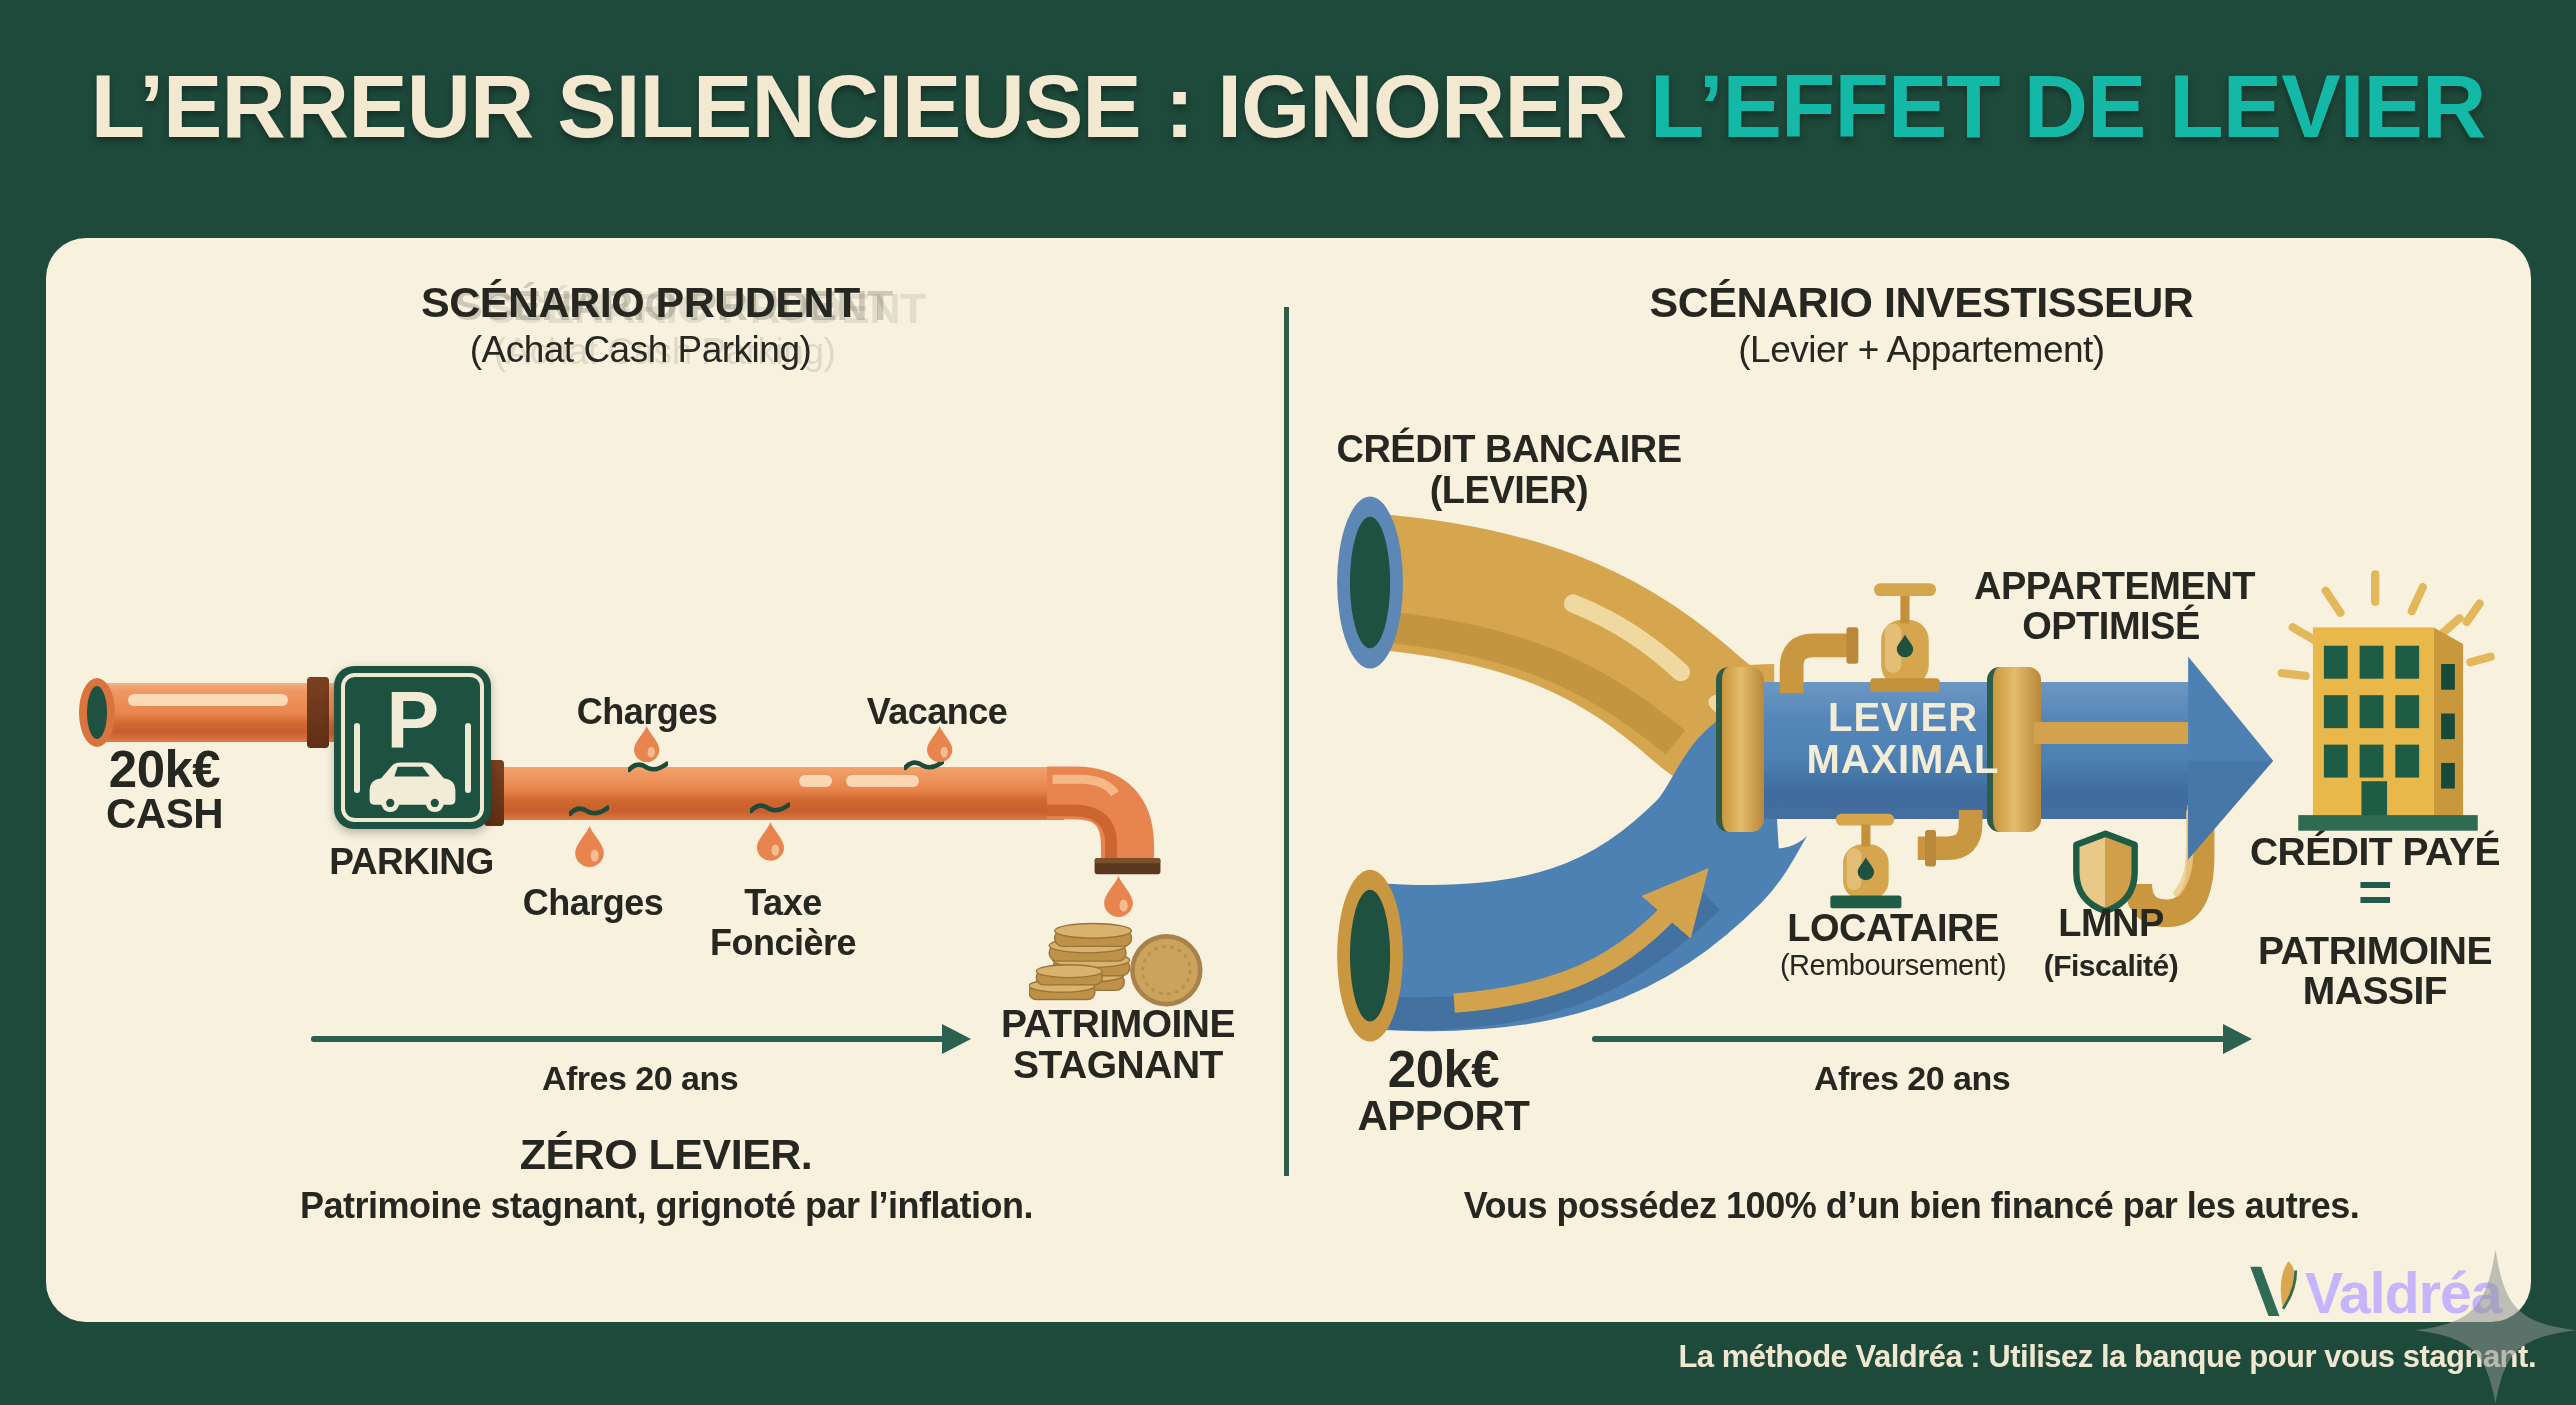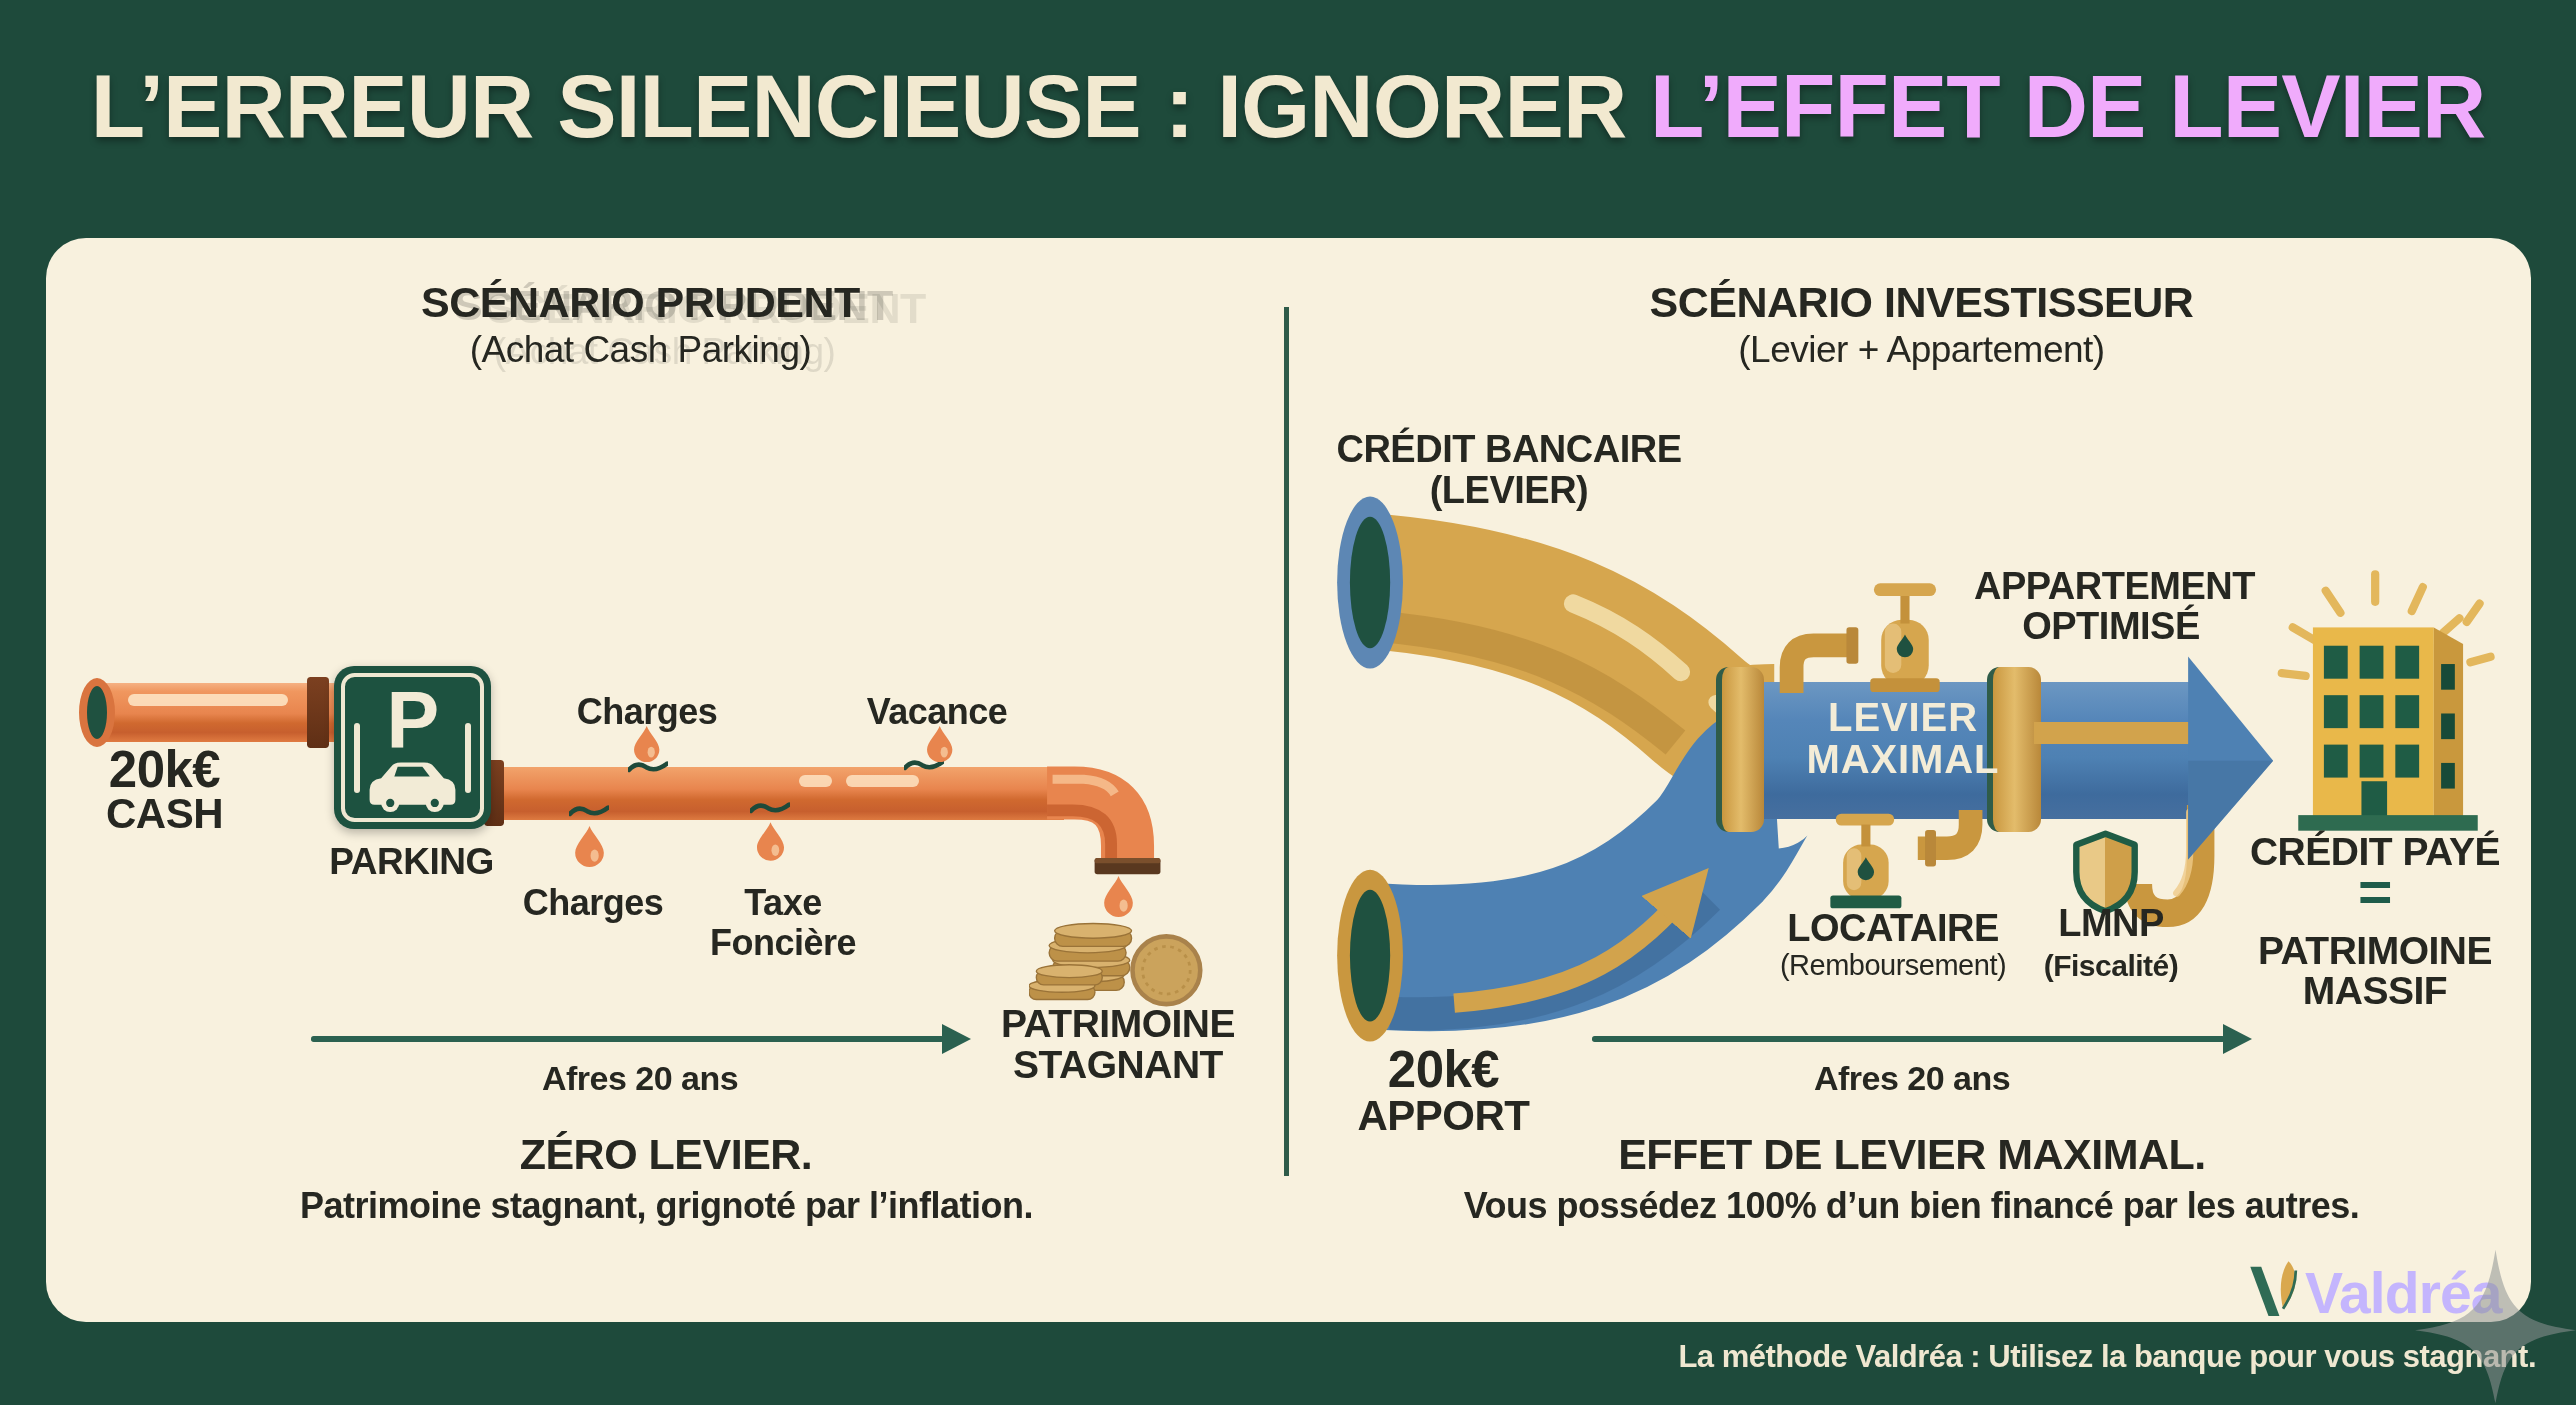--- a/index.html
+++ b/index.html
@@ -14,21 +14,21 @@
 </head>
 <body>
 
 <div id="stage">
 
   <div class="abs panel" style="left:46px;top:238px;width:2485px;height:1084px;"></div>
 
   <div class="abs" style="left:1284px;top:307px;width:4.6px;height:869px;background:#2F5B49;"></div>
 
   <div class="txt" style="left:0;top:60px;width:2576px;font-size:89px;letter-spacing:-0.9px;text-shadow:0 3.7px 7.3px rgba(0,0,0,0.35);">
-    <span style="color:#F2E9D0;">L’ERREUR SILENCIEUSE : IGNORER </span><span style="color:#f0abfc;">L’EFFET DE LEVIER</span>
+    <span style="color:#F2E9D0;">L’ERREUR SILENCIEUSE : IGNORER </span><span style="color:#14b8a6;">L’EFFET DE LEVIER</span>
   </div>
 
   <div class="txt" style="left:366px;top:280px;width:549px;font-size:43px;text-shadow:33px 2.7px 0 rgba(38,39,33,0.20),66px 5.5px 0 rgba(38,39,33,0.10);">SCÉNARIO PRUDENT</div>
   <div class="txt med" style="left:366px;top:331px;width:549px;font-size:37px;font-weight:500;text-shadow:24px 1.8px 0 rgba(38,39,33,0.12);">(Achat Cash Parking)</div>
 
   <div class="abs" style="left:95px;top:683px;width:240px;height:59px;
               background:linear-gradient(180deg,#F5B183 0%,#F0975F 14%,#E8854E 52%,#D0692F 68%,#C75F2E 84%,#E07B41 100%);"></div>
   <div class="abs" style="left:128px;top:694px;width:160px;height:12px;background:rgba(255,238,208,0.8);border-radius:6.4px;"></div>
   <div class="abs" style="left:79px;top:678px;width:20px;height:53px;background:#1F5140;border:8.2px solid #D9743F;border-radius:50%;"></div>
   <div class="abs" style="left:307px;top:677px;width:22px;height:71px;background:linear-gradient(180deg,#7c4020,#5f2f15);border-radius:3.7px;"></div>
@@ -259,21 +259,20 @@
   <div class="txt" style="left:2238px;top:862px;width:274px;font-size:59px;font-weight:900;color:#1F5C4A;transform:scaleY(0.95);">=</div>
   <div class="txt" style="left:2238px;top:931px;width:274px;font-size:39px;">PATRIMOINE</div>
   <div class="txt" style="left:2238px;top:971px;width:274px;font-size:39px;">MASSIF</div>
   <div class="txt" style="left:1352px;top:1043px;width:183px;font-size:51px;">20k€</div>
   <div class="txt" style="left:1352px;top:1094px;width:183px;font-size:42px;">APPORT</div>
 
   <div class="abs" style="left:1592px;top:1036px;width:633px;height:5.5px;background:#2B6150;border-radius:2.7px;"></div>
   <div class="abs tri" style="left:2223px;top:1024px;border-top:15.6px solid transparent;border-bottom:15.6px solid transparent;border-left:29px solid #2B6150;"></div>
   <div class="txt med" style="left:1775px;top:1061px;width:274px;font-size:34px;font-weight:600;">Afres 20 ans</div>
 
-  <div class="txt" style="left:1592px;top:1132px;width:640px;font-size:43px;">EFFET DE LEVIER MAXIMAL.</div>
   <div class="txt med" style="left:1454px;top:1187px;width:915px;font-size:36px;font-weight:600;">Vous possédez 100% d’un bien financé par les autres.</div>
 
   <svg class="abs" style="left:2243px;top:1261px;" width="71" height="59" viewBox="0 0 78 64">
     <polygon points="8,6 28,60 40,60 20,6" fill="#2F6B55"></polygon>
     <path d="M50,0 C62,12 60,34 44,52 C40,34 40,14 50,0 Z" fill="#D9A84E"></path>
     <path d="M44,52 C52,40 58,24 58,10" stroke="#2F6B55" stroke-width="3" fill="none"></path>
   </svg>
   <div class="txt" style="left:2305px;top:1264px;width:238px;font-size:57px;color:#c4b5fd;text-align:left;letter-spacing:-0.9px;">Valdréa</div>
   <div class="txt med" style="right:40px;left:auto;top:1341px;width:1281px;font-size:31px;font-weight:600;color:#EFE7D0;text-align:right;position:absolute;">La méthode Valdréa : Utilisez la banque pour vous stagnant.</div>
 

